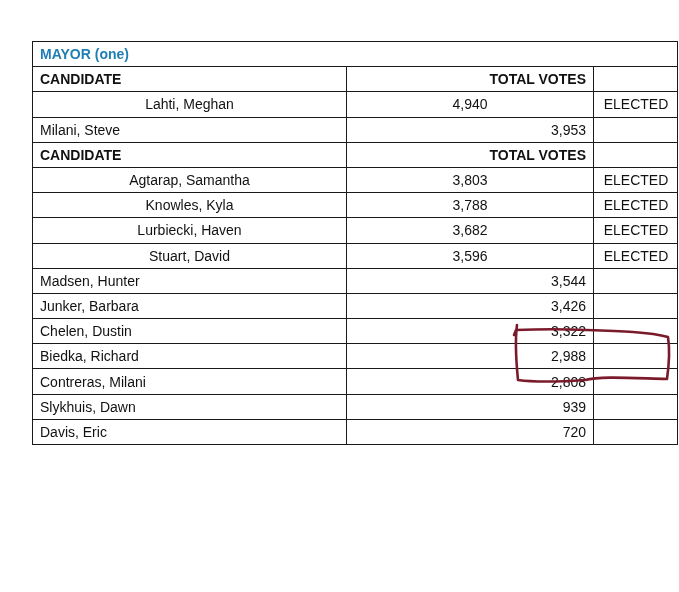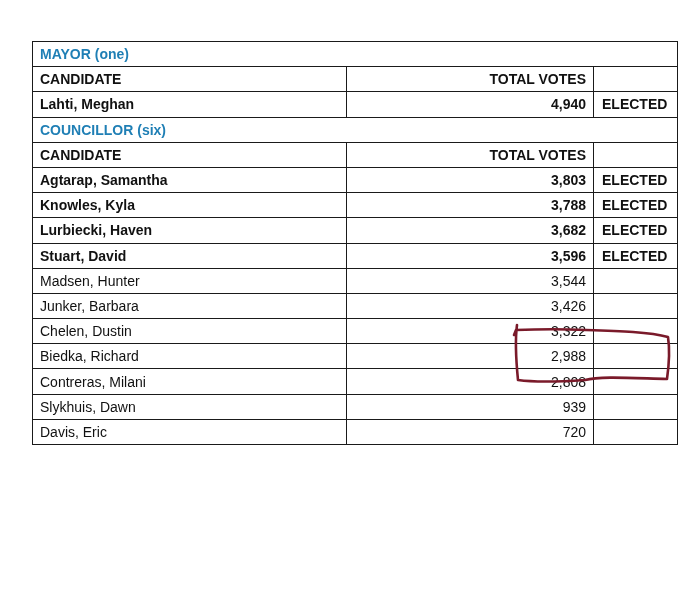--- a/index.html
+++ b/index.html
@@ -13,21 +13,21 @@
     .results-table td {
       border: 1.3px solid #1a1a1a;
       height: 25.2px; padding: 0 7px; font-size: 14px;
       white-space: nowrap; overflow: hidden; box-sizing: border-box;
     }
     .col-name { width: 314px; }
     .col-votes { width: 247px; text-align: right; }
     .col-status { width: 84px; }
     td.section { color: #1f7fb5; font-weight: bold; }
     td.hdr { font-weight: bold; }
-    tr.bold td { font-weight: bold; }
+    tr.bold td { font-weight: normal; text-align: center; }
     tr.plain td { font-weight: normal; }
     .status-cell { padding-left: 8px !important; font-weight: bold; }
     .annotation {
       position: absolute; left: 0; top: 0; width: 679px; height: 592px;
       pointer-events: none;
     }
   </style>
 </head>
 <body>
 
@@ -44,24 +44,26 @@
     <tr>
       <td class="hdr col-name">CANDIDATE</td>
       <td class="hdr col-votes">TOTAL VOTES</td>
       <td class="hdr col-status"></td>
     </tr>
     <tr class="bold">
       <td class="col-name">Lahti, Meghan</td>
       <td class="col-votes">4,940</td>
       <td class="col-status status-cell">ELECTED</td>
     </tr>
+    <tr class="plain">
+      <td class="col-name">Milani, Steve</td>
+      <td class="col-votes">3,953</td>
+      <td class="col-status status-cell"></td>
+    </tr>
 
-    <tr>
-      <td colspan="3" class="section">COUNCILLOR (six)</td>
-    </tr>
     <tr>
       <td class="hdr col-name">CANDIDATE</td>
       <td class="hdr col-votes">TOTAL VOTES</td>
       <td class="hdr col-status"></td>
     </tr>
 
     <tr class="bold">
       <td>Agtarap, Samantha</td>
       <td class="col-votes">3,803</td>
       <td class="status-cell">ELECTED</td>

